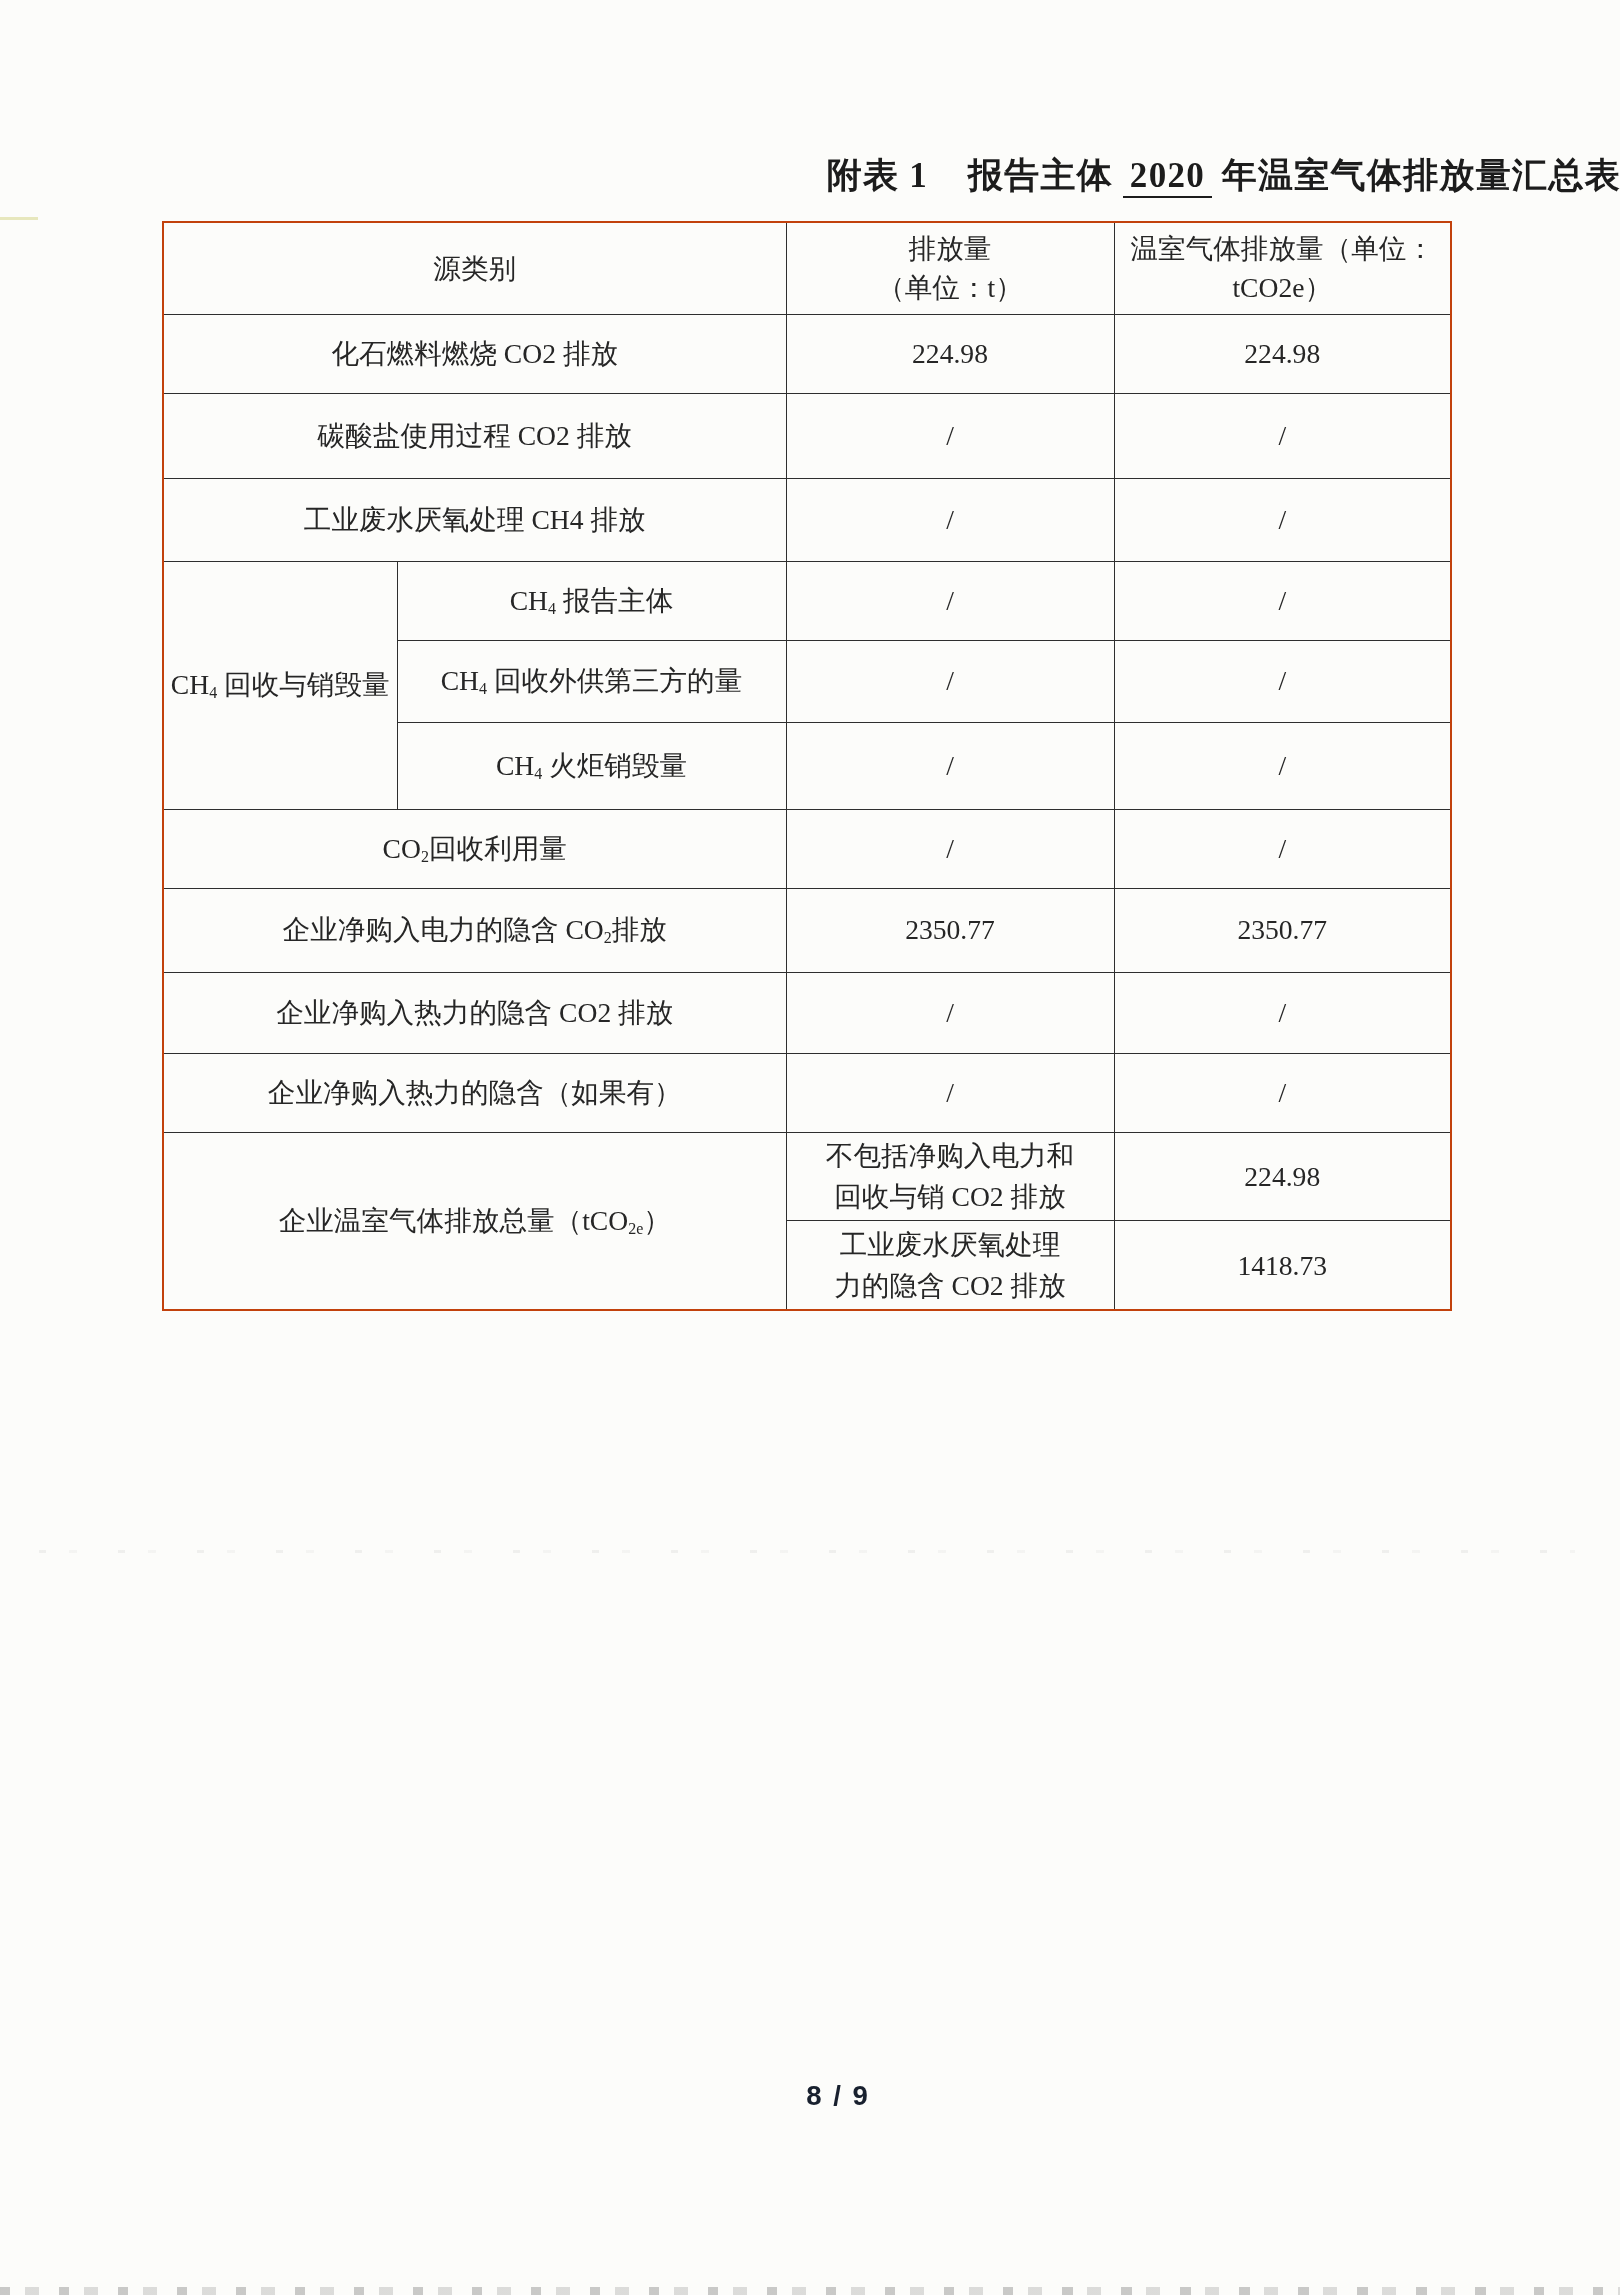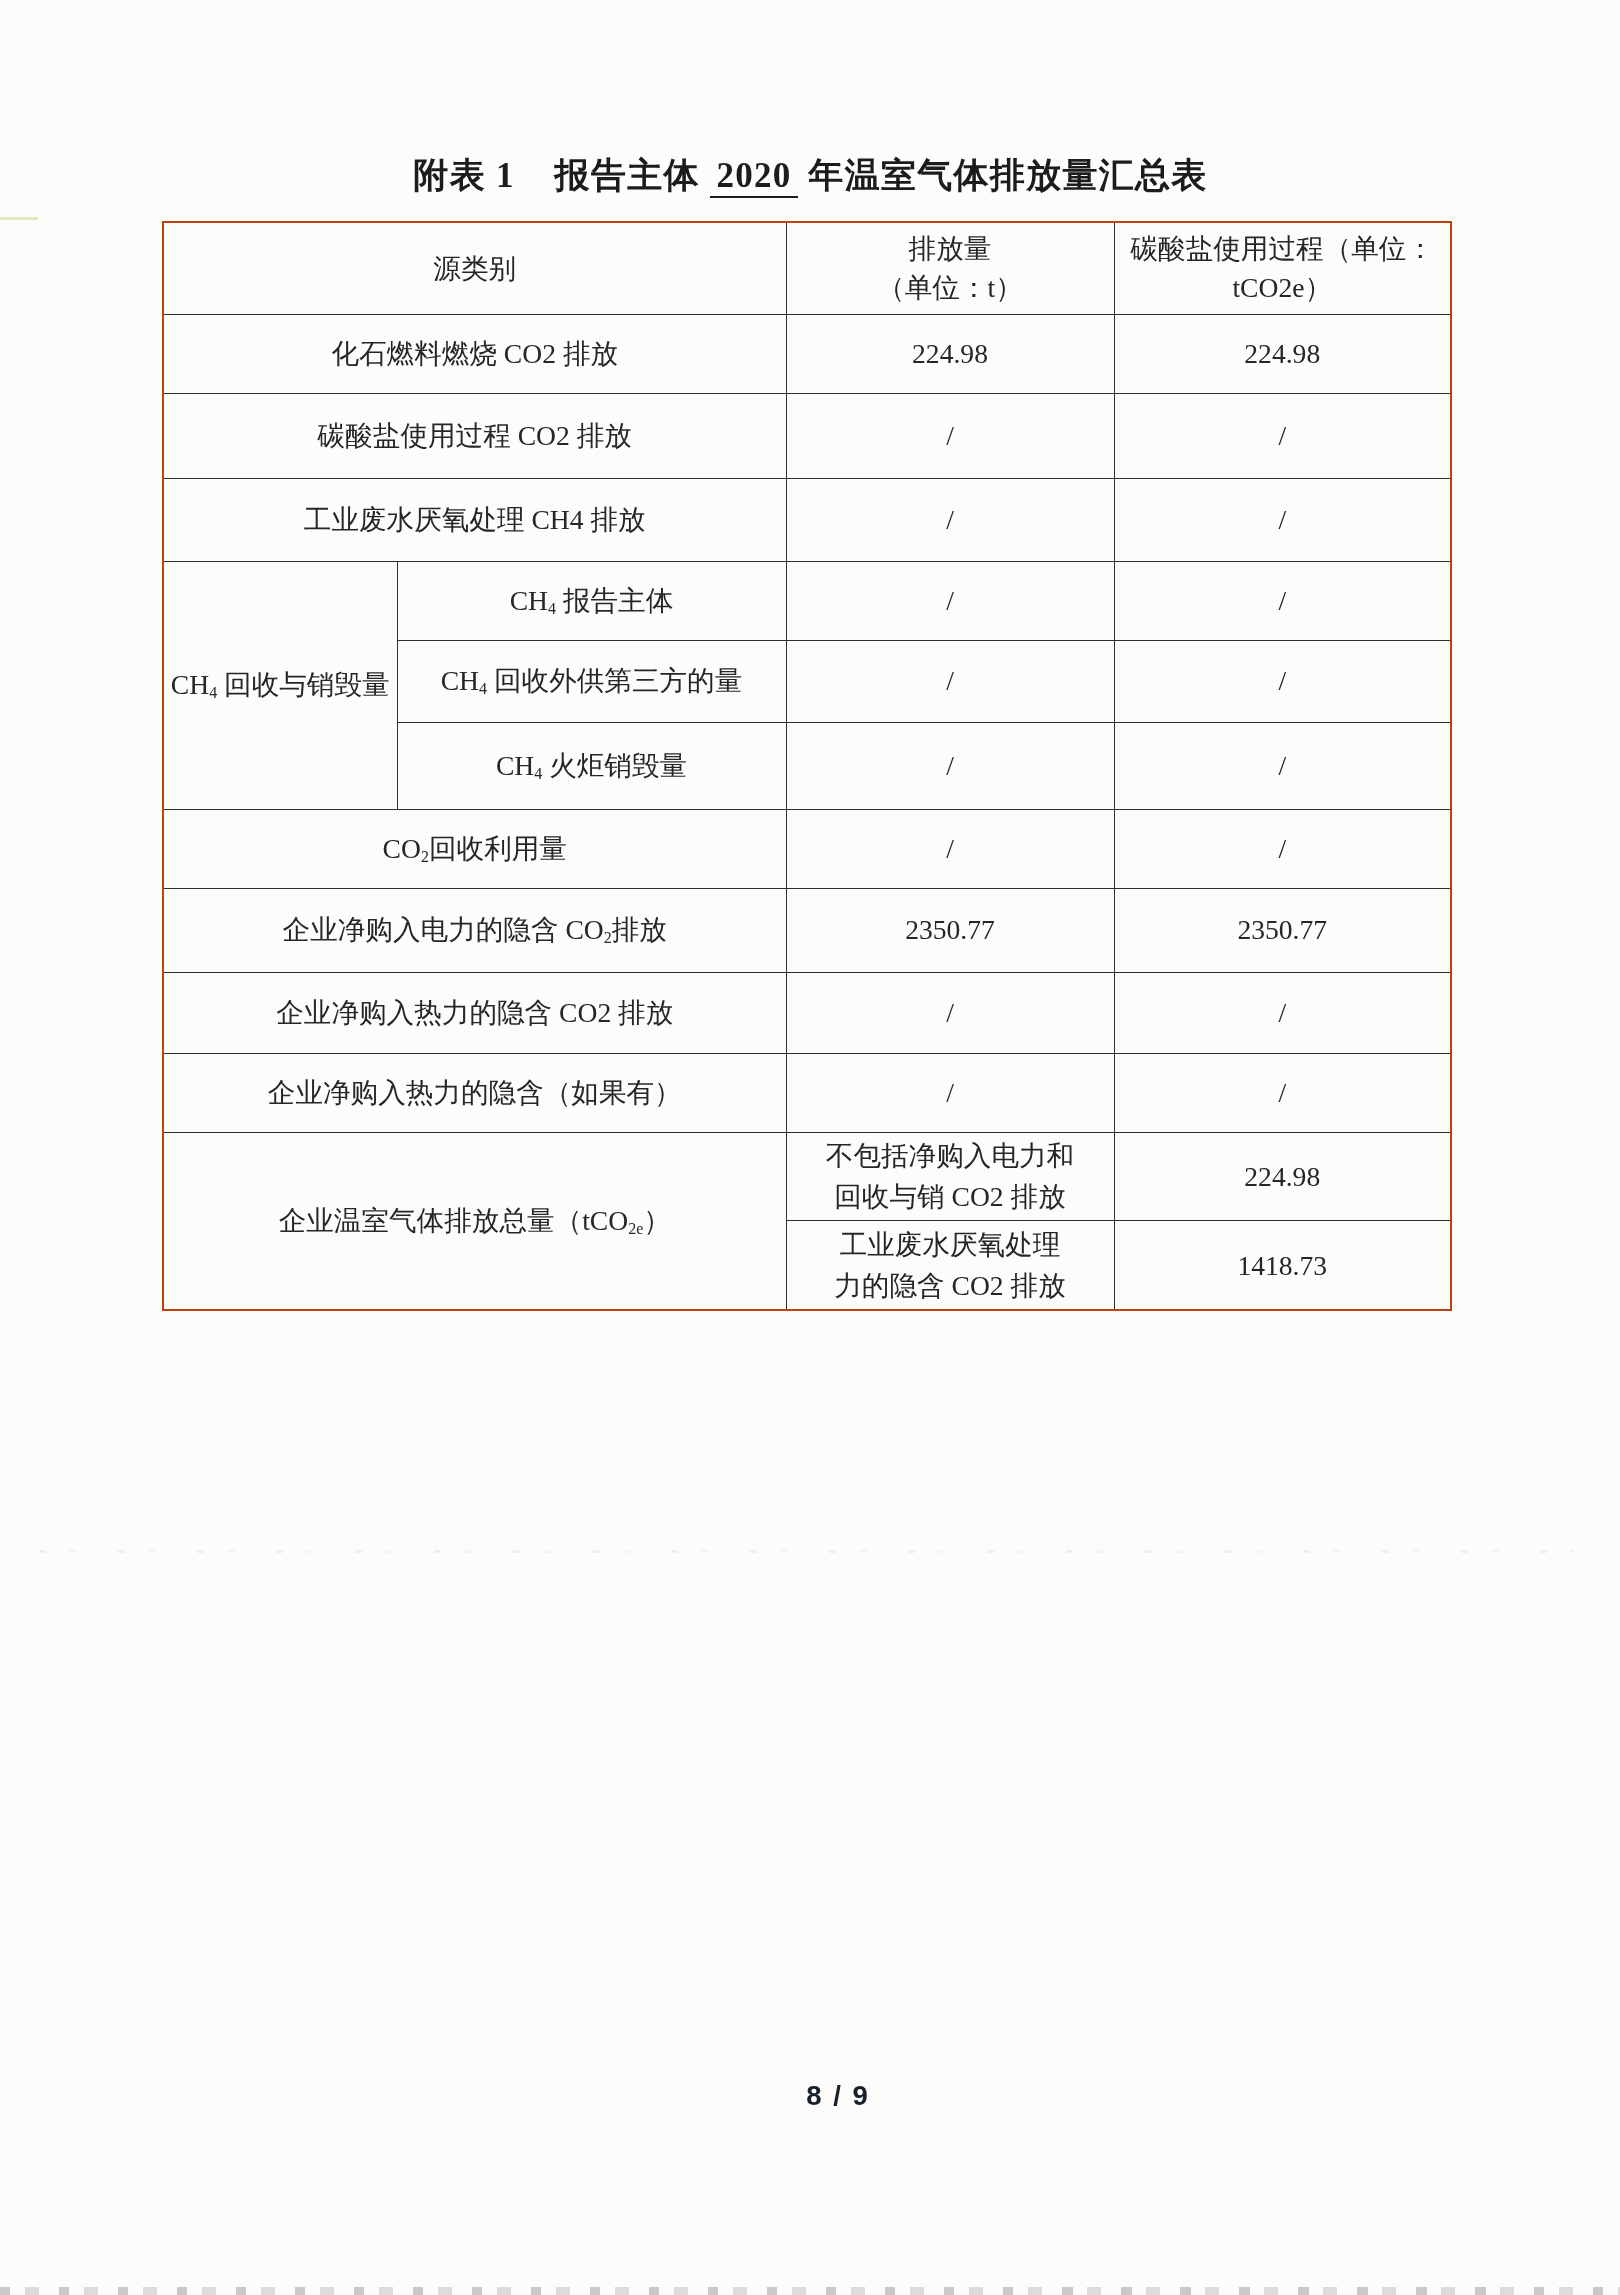--- a/index.html
+++ b/index.html
@@ -13,21 +13,21 @@
     color: #242424;
   }
 
   
   .title {
     position: absolute;
     top: 152px;
     left: 0;
     width: 100%;
     margin: 0;
-    text-align: center;
+    text-align: right;
     font-size: 35px;
     font-weight: 700;
     color: #1c1c1c;
     letter-spacing: 1.3px;
   }
   .title-label { margin-right: 0.85em; }
   .underlined {
     border-bottom: 2.6px solid #1c1c1c;
     padding: 0 6.6px 1.3px 6.6px;
   }
@@ -136,21 +136,21 @@
     </colgroup>
 
     <tbody>
         <tr style="height:92px">
       <td colspan="2">源类别</td>
       <td>
         <div class="hdr-line">排放量</div>
         <div class="hdr-line">（单位：t）</div>
       </td>
       <td>
-        <div class="hdr-line">碳酸盐使用过程（单位：</div>
+        <div class="hdr-line">温室气体排放量（单位：</div>
         <div class="hdr-line">tCO2e）</div>
       </td>
     </tr>
 
     <tr style="height:79px">
       <td colspan="2">化石燃料燃烧 CO2 排放</td>
       <td>224.98</td>
       <td>224.98</td>
     </tr>
 

